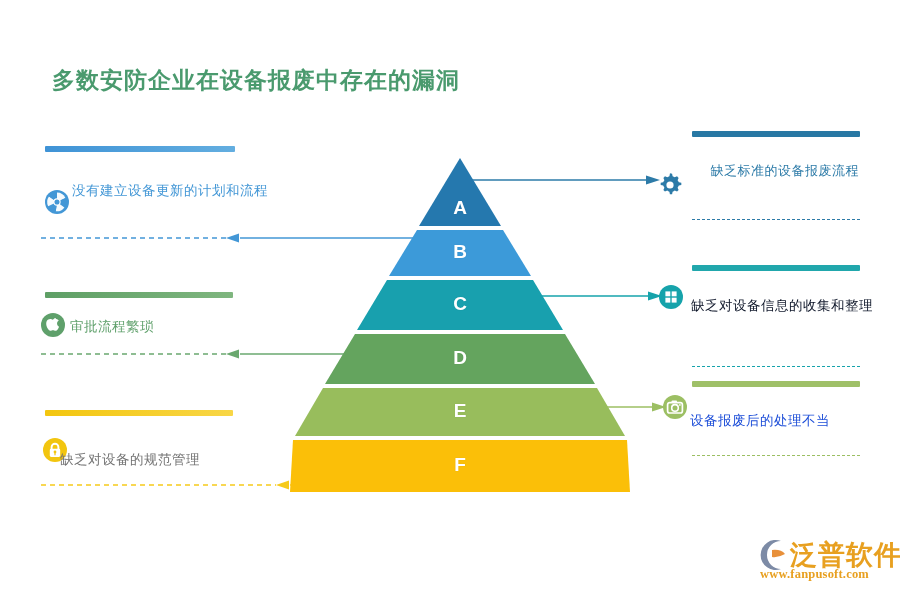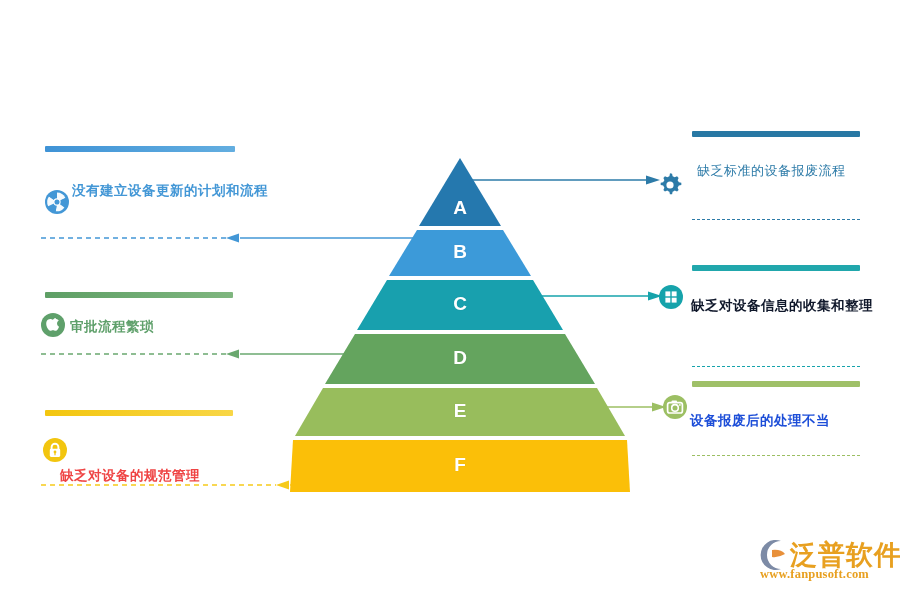--- a/index.html
+++ b/index.html
@@ -70,21 +70,21 @@
     border-radius: 1px;
   }
   .entry-icon {
     position: absolute;
     width: 26px;
     height: 26px;
   }
   .entry-text {
     position: absolute;
     font-size: 13.5px;
-    font-weight: bold;
+    font-weight: normal;
     line-height: 1.75;
     letter-spacing: 0.5px;
   }
   .entry-dash {
     position: absolute;
     height: 0;
     border-top: 1.5px dashed;
   }
 
   
@@ -128,20 +128,21 @@
     letter-spacing: 0.2px;
     white-space: nowrap;
     font-family: "Liberation Serif", "DejaVu Serif", serif;
   }
 </style>
 </head>
 <body>
 
 <div id="stage">
 
+  <div id="page-title">多数安防企业在设备报废中存在的漏洞</div>
 
   <div class="connector" style="left:40px; top:232px;">
     <svg width="400" height="12" viewBox="0 0 400 12">
       <line x1="1" y1="6" x2="186" y2="6" stroke="#4397d6" stroke-width="1.4" stroke-dasharray="5,4"></line>
       <line x1="200" y1="6" x2="400" y2="6" stroke="#4397d6" stroke-width="1.3"></line>
       <polygon points="186,6 199,1.5 199,10.5" fill="#4397d6"></polygon>
     </svg>
   </div>
 
   <div class="connector" style="left:40px; top:348px;">
@@ -259,32 +260,32 @@
     <div class="entry-bar" style="left:45px; top:410px; width:188px; background:linear-gradient(90deg,#f3c60f,#f8d646);"></div>
     <div class="entry-icon" style="left:42px; top:437px;">
       <svg width="26" height="26" viewBox="0 0 26 26">
         <circle cx="13" cy="13" r="12" fill="#f2c50f"></circle>
         <path d="M9.6 12.2 v-2.1 a3.4 3.4 0 0 1 6.8 0 v2.1" fill="none" stroke="#ffffff" stroke-width="1.9"></path>
         <rect x="7.8" y="11.8" width="10.4" height="8.1" rx="1.3" fill="#ffffff"></rect>
         <circle cx="13" cy="15" r="1.4" fill="#f2c50f"></circle>
         <rect x="12.4" y="15.2" width="1.2" height="3.1" fill="#f2c50f"></rect>
       </svg>
     </div>
-    <div class="entry-text" style="left:60px; top:464px; width:220px; color:#ef4444;">缺乏对设备的规范管理</div>
+    <div class="entry-text" style="left:60px; top:448px; width:220px; color:#737373;">缺乏对设备的规范管理</div>
   </div>
 
   <div class="side-entry" style="left:0; top:0;">
     <div class="entry-bar" style="left:692px; top:131px; width:168px; background:#2878a4;"></div>
     <div class="entry-icon" style="left:655px; top:170px; width:30px; height:30px;">
       <svg width="30" height="30" viewBox="0 0 30 30">
         <path d="M15 3.2 l2.1 .45 .5 2.5 a9.5 9.5 0 0 1 2.1 1.22 l2.35-1 1.55 1.55 -1 2.35 a9.5 9.5 0 0 1 1.22 2.1 l2.5 .5 0 2.2 -2.5 .5 a9.5 9.5 0 0 1 -1.22 2.1 l1 2.35 -1.55 1.55 -2.35-1 a9.5 9.5 0 0 1 -2.1 1.22 l-.5 2.5 -2.2 0 -.5-2.5 a9.5 9.5 0 0 1 -2.1 -1.22 l-2.35 1 -1.55-1.55 1-2.35 a9.5 9.5 0 0 1 -1.22 -2.1 l-2.5-.5 0-2.2 2.5-.5 a9.5 9.5 0 0 1 1.22 -2.1 l-1-2.35 1.55-1.55 2.35 1 a9.5 9.5 0 0 1 2.1 -1.22 l.5-2.5 z" fill="#2d7ba8"></path>
         <circle cx="15" cy="15" r="3.6" fill="#ffffff"></circle>
       </svg>
     </div>
-    <div class="entry-text" style="left:697px; top:160px; width:162px; color:#2d7ba8; font-weight:normal; font-size:13px;">缺乏标准的设备报废流程</div>
+    <div class="entry-text" style="left:697px; top:160px; width:162px; color:#2d7ba8; font-weight:normal; font-size:13px;text-align:right;">缺乏标准的设备报废流程</div>
     <div class="entry-dash" style="left:692px; top:219px; width:168px; border-color:#2d7ba8;"></div>
   </div>
 
   <div class="side-entry" style="left:0; top:0;">
     <div class="entry-bar" style="left:692px; top:265px; width:168px; background:#21a7ac;"></div>
     <div class="entry-icon" style="left:658px; top:284px;">
       <svg width="26" height="26" viewBox="0 0 26 26">
         <circle cx="13" cy="13" r="12" fill="#16a3ab"></circle>
         <rect x="7.4" y="7.4" width="4.9" height="4.9" fill="#ffffff"></rect>
         <rect x="13.7" y="7.4" width="4.9" height="4.9" fill="#ffffff"></rect>

